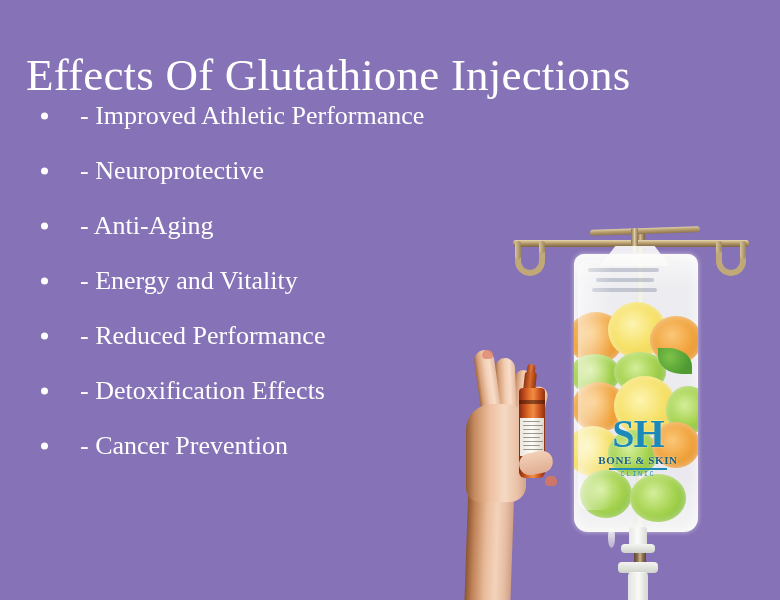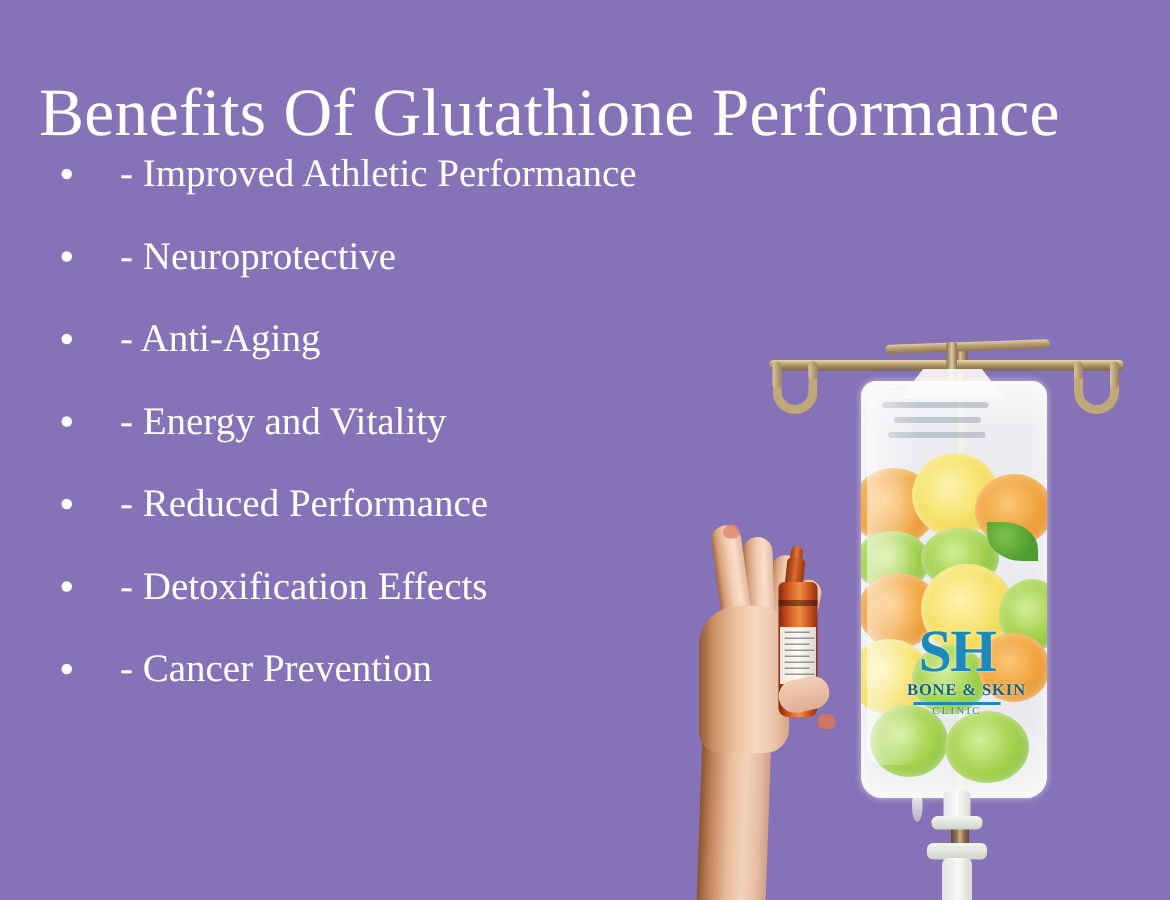--- a/index.html
+++ b/index.html
@@ -247,30 +247,29 @@
     letter-spacing: -1px;
     color: #1C8AB8;
   }
   .logo-sub {
     font-family: "Liberation Serif", "DejaVu Serif", serif;
     font-size: 11px;
     font-weight: 700;
     letter-spacing: 0.6px;
     color: #16607F;
     margin-top: 1px;
-    text-align: right;
   }
   .logo-rule {
     width: 58px;
     height: 2px;
     background: #1C8AB8;
     margin: 2px auto 1px;
   }
   .logo-clinic {
-    font-family: Liberation Serif, serif;
+    font-family: Liberation Mono, monospace;
     font-size: 7px;
     letter-spacing: 1.6px;
     color: #1C8AB8;
   }
 
   
   .bag-outlet {
     position: absolute;
     left: 629px;
     top: 495px;
@@ -532,21 +531,21 @@
         <i></i>
         <i></i>
         <i></i>
         <i></i>
     </div>
 
     <div class="thumb"></div>
     <div class="nail n2"></div>
   </div>
 
-  <h1 id="poster-title">Benefits Of Glutathione Performance</h1>
+  <h1 id="poster-title">Effects Of Glutathione Injections</h1>
 
   <ul id="benefits-list">
     <li class="benefit-item">
       <span class="benefit-bullet"></span>
       <span>- Improved Athletic Performance</span>
     </li>
     <li class="benefit-item">
       <span class="benefit-bullet"></span>
       <span>- Neuroprotective</span>
     </li>

